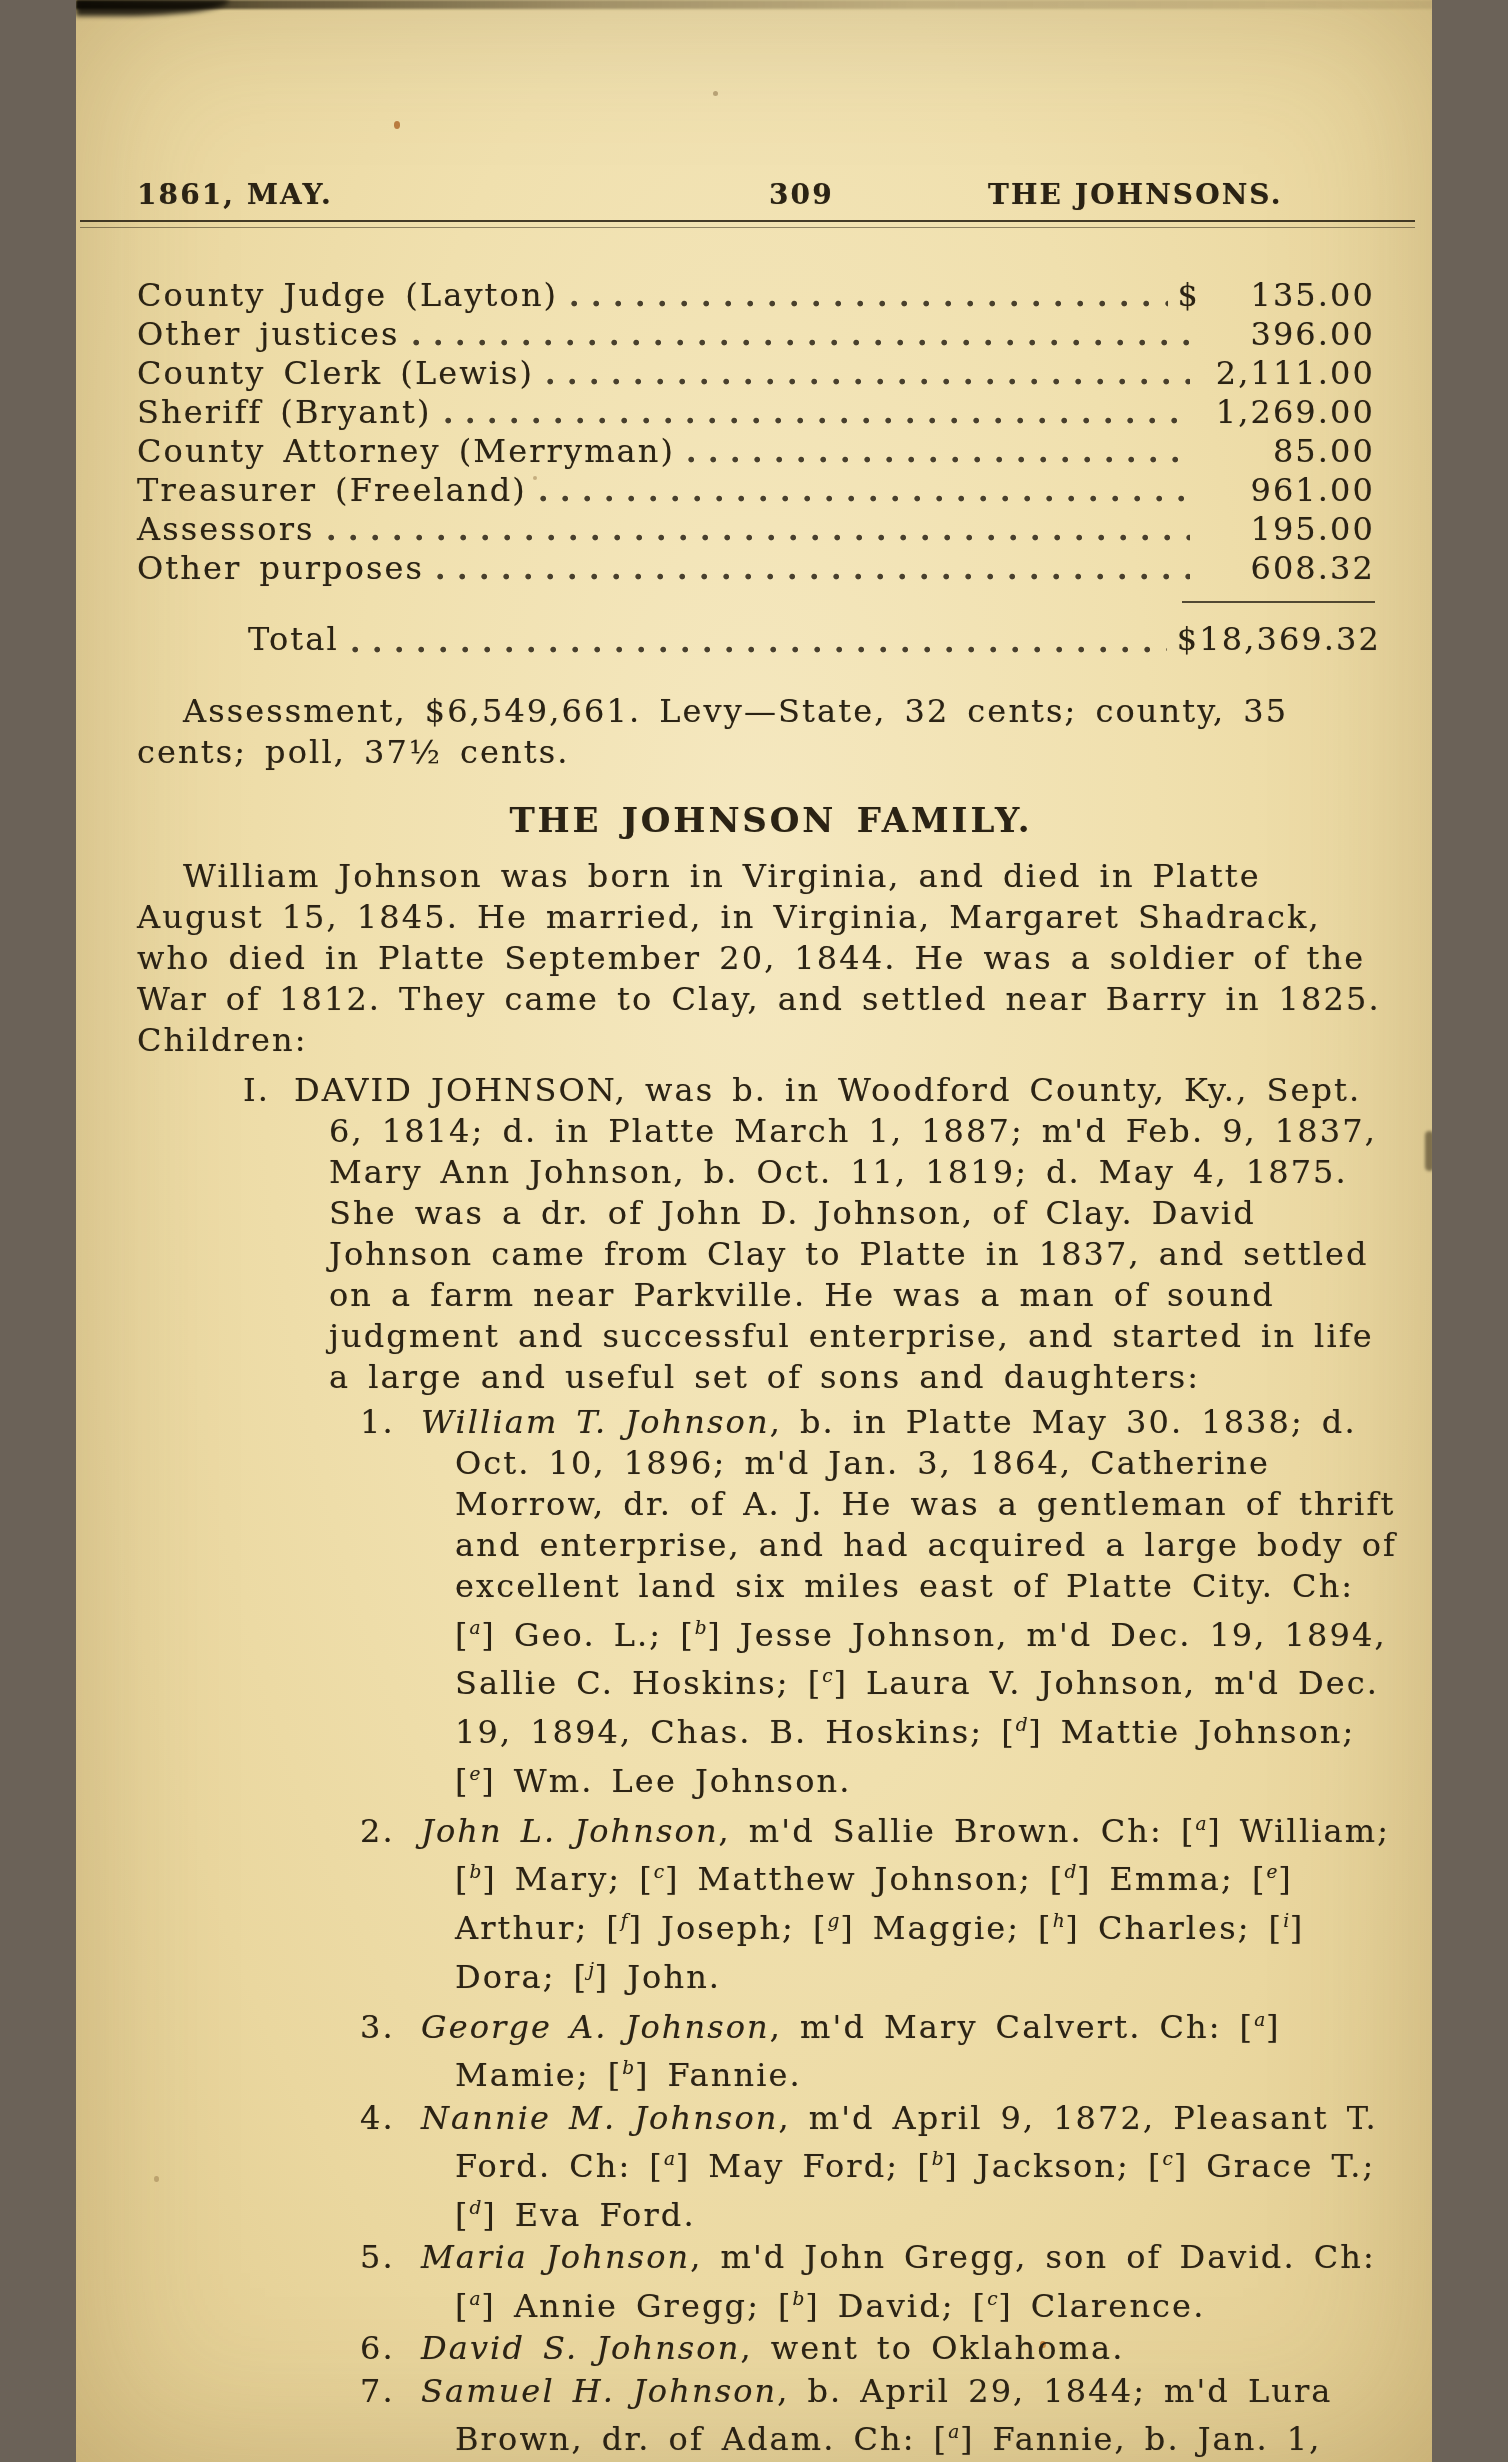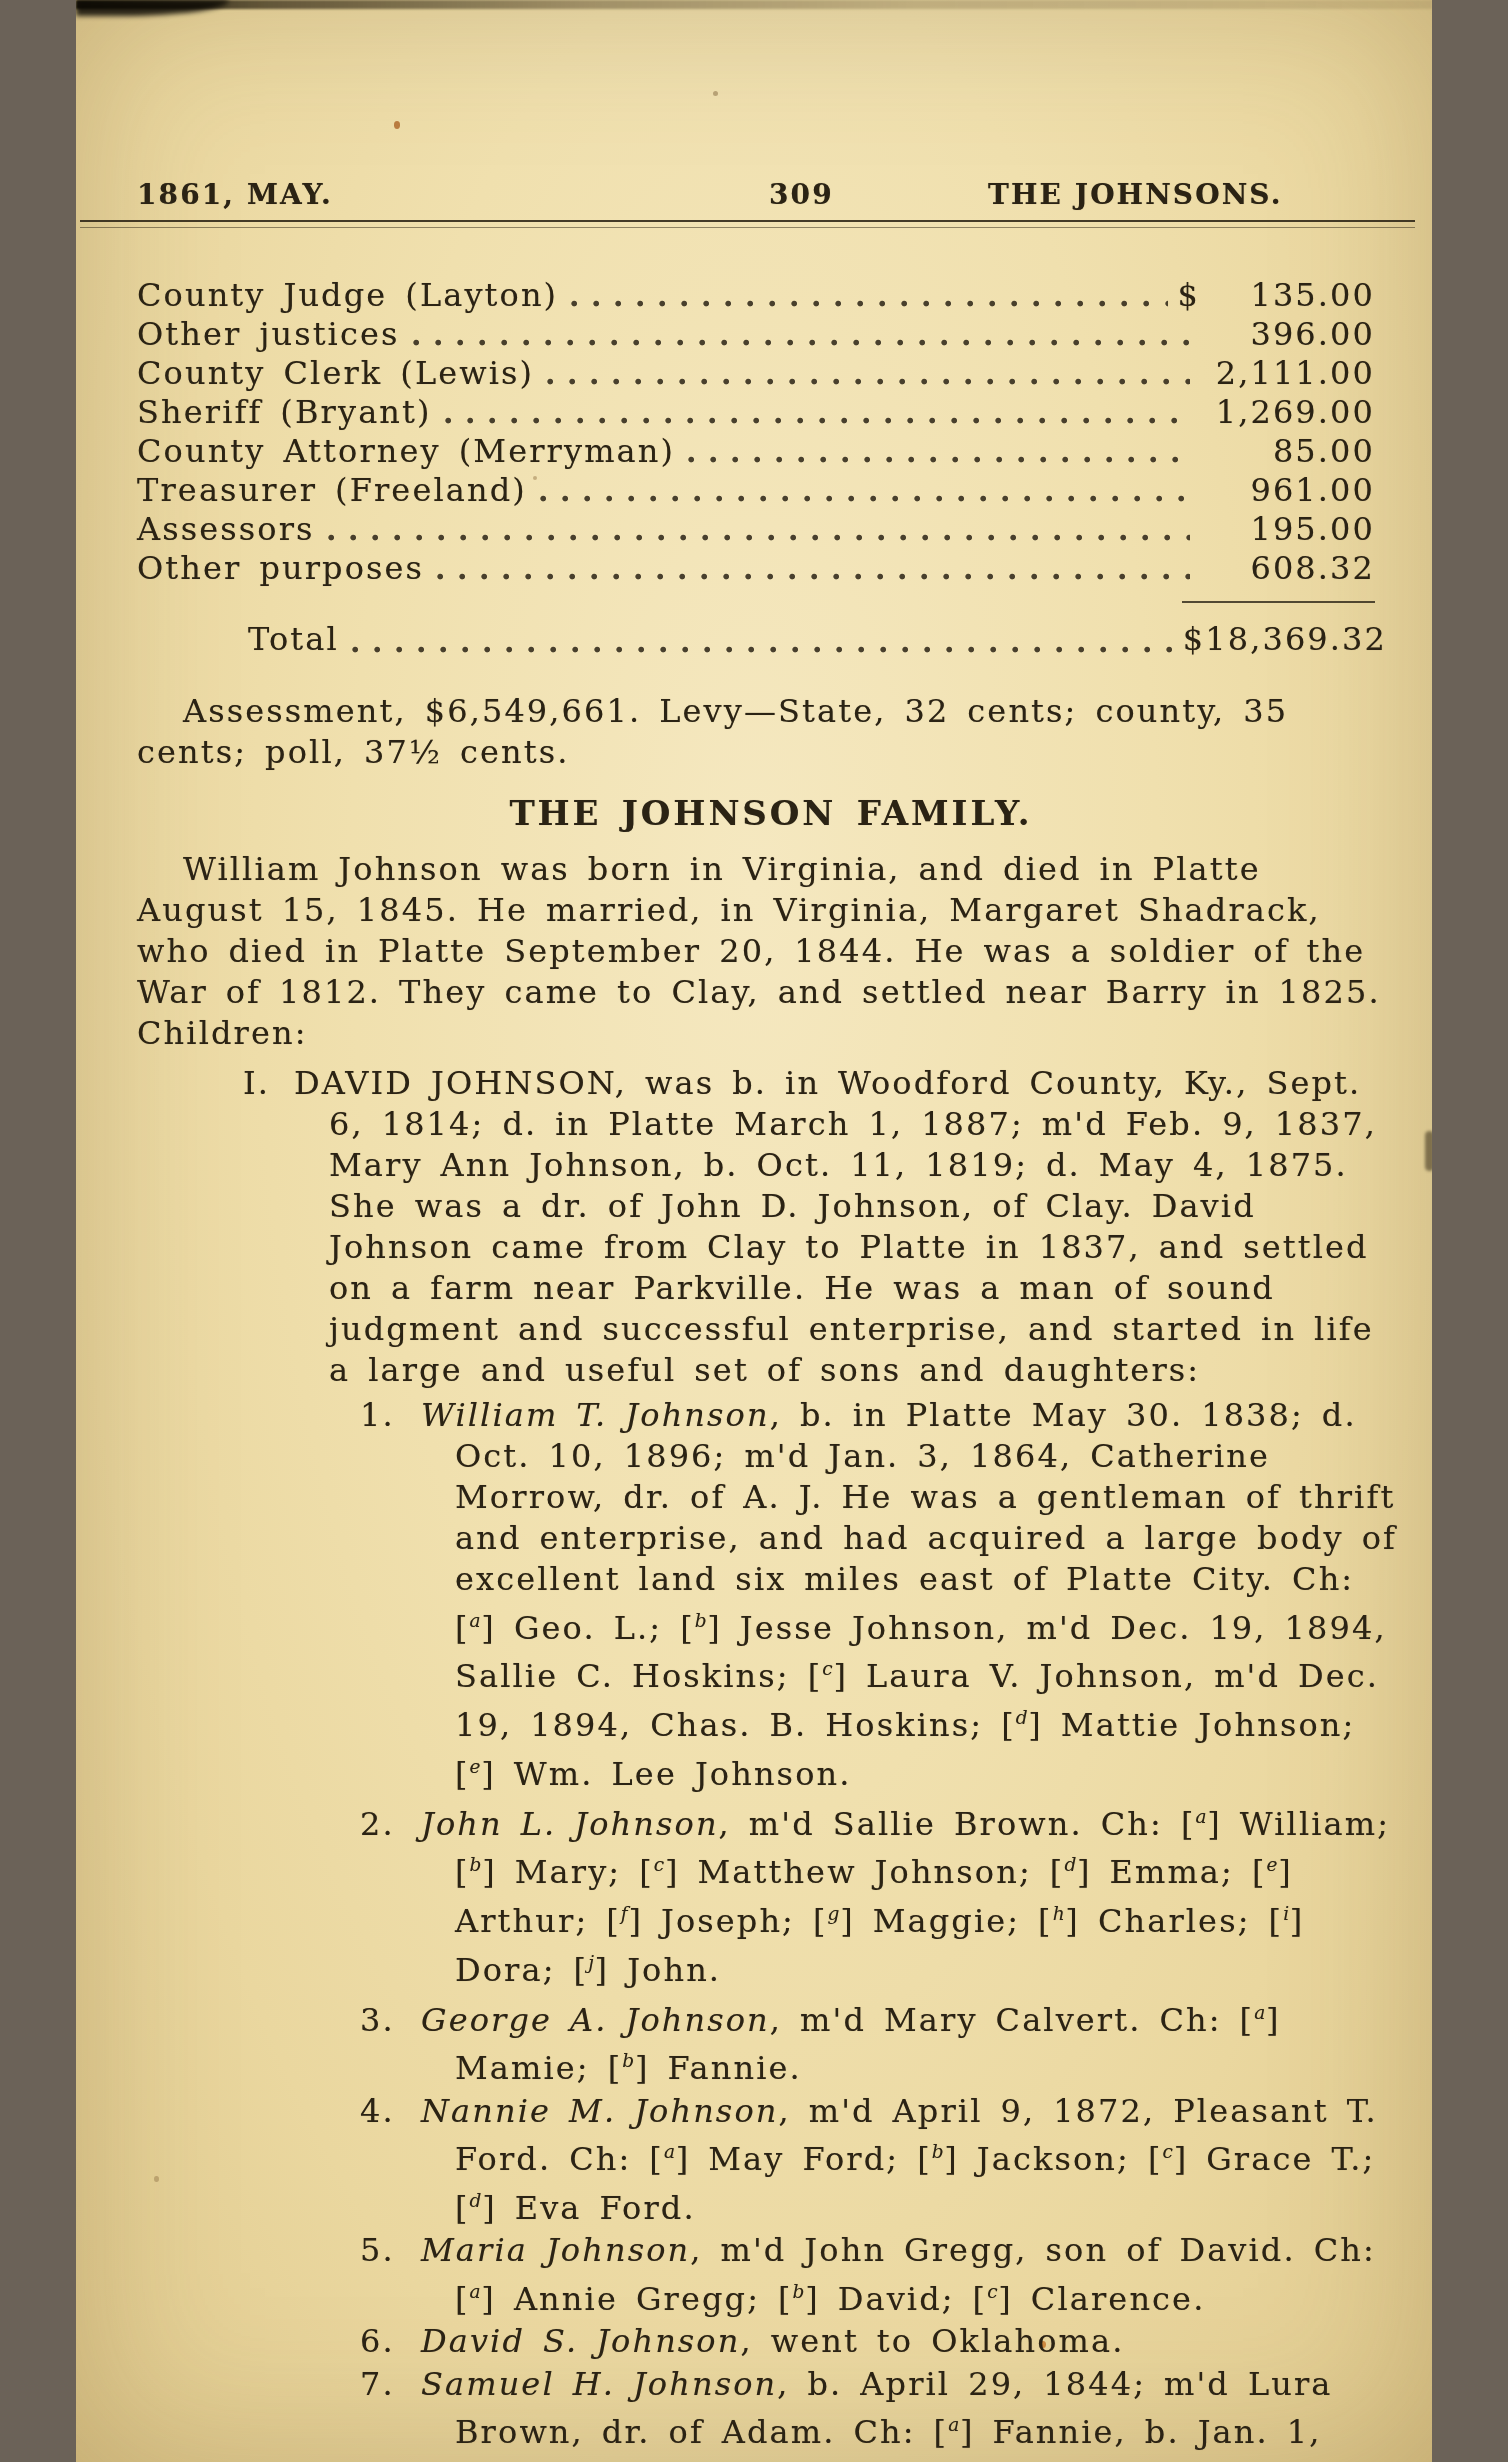--- a/index.html
+++ b/index.html
@@ -65,25 +65,25 @@
     height: 8.6px; margin: 0 10px 7.1px 13px;
     background-image: radial-gradient(circle at 3.2px 3.6px, rgba(43,35,21,0.85) 2.4px, rgba(43,35,21,0) 3.3px);
     background-size: 22px 7.1px; background-repeat: repeat-x; background-position: left bottom;
   }
   .exp-cur { flex: none; }
   .exp-amt { flex: none; width: 175px; text-align: right; margin-right: 30px; }
 
   .total-rule { margin: 14.3px 30px 0 auto; width: 193px; border-top: 2.9px solid rgba(43,35,21,0.8); }
   .total-row { display: flex; align-items: baseline; margin-top: 15.7px; white-space: nowrap; }
   .total-label { margin-left: 111px; flex: none; }
-  .total-amt { flex: none; margin-right: 18px; }
+  .total-amt { flex: none; margin-right: 24px; }
 
   .assessment { margin-top: 31px; text-indent: 46px; }
 
-  .family-heading { margin-top: 20px; text-align: center; font-weight: 700; font-size: 34px; letter-spacing: 2.9px; }
+  .family-heading { margin-top: 27px; text-align: center; font-weight: 700; font-size: 34px; letter-spacing: 2.9px; }
 
   .intro { margin-top: 15px; text-indent: 46px; }
   .children-label { }
 
   .entry { margin-top: 8.6px; margin-left: 106px; padding-left: 86px; text-indent: -86px; }
   .entry .numeral { display: inline-block; width: 51px; text-indent: 0; }
 
   .kids { margin-left: 223px; margin-top: 4.3px; }
   .kid { padding-left: 95px; text-indent: -95px; margin-top: 1.4px; }
   .kid .num { display: inline-block; width: 61px; text-indent: 0; }

